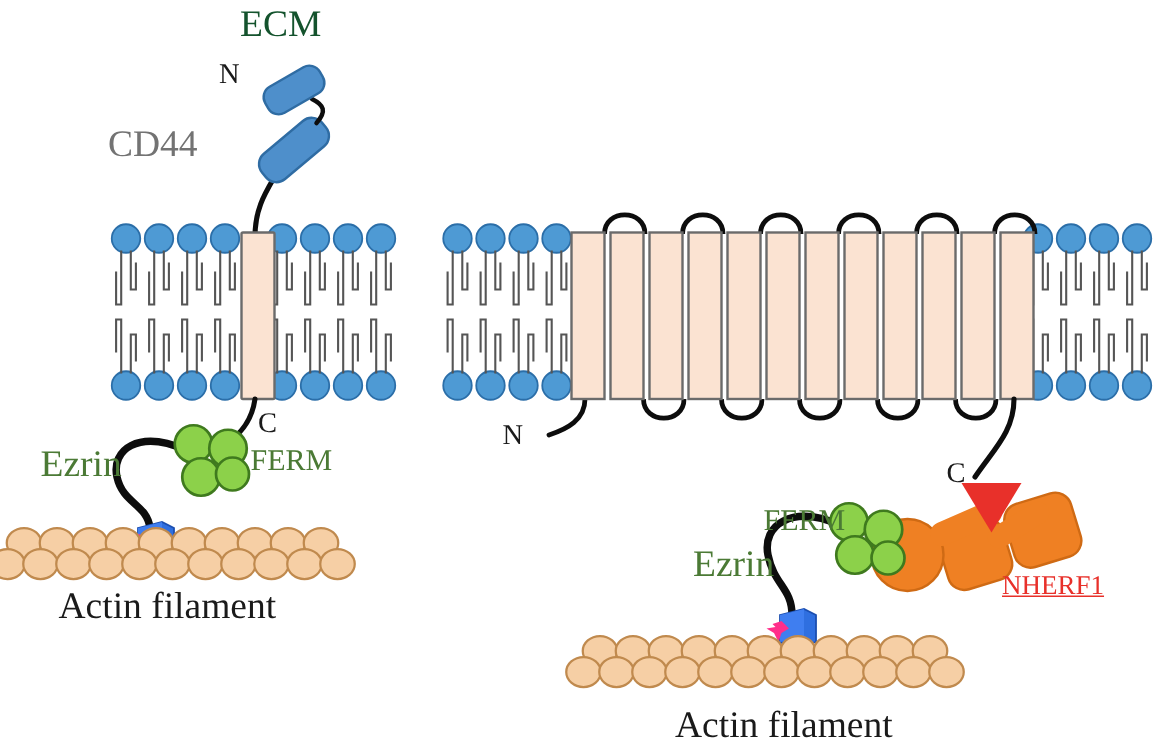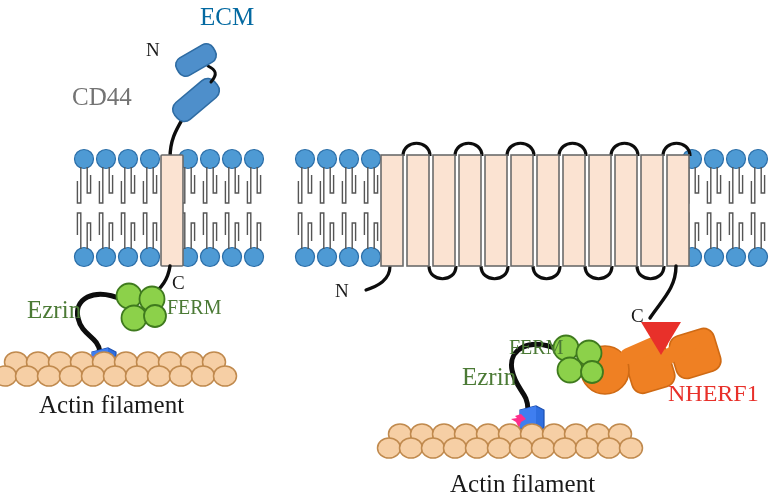--- a/index.html
+++ b/index.html
@@ -19,32 +19,32 @@
     left: 0; top: 0;
     width: 782px;
     height: 502px;
   }
   .lbl {
     position: absolute;
     white-space: nowrap;
     line-height: 1;
     font-family: "Liberation Serif", "DejaVu Serif", serif;
   }
-  .lbl-ecm   { left: 160px; top: 4px;   font-size: 25px; color: #0369a1; margin-left: 40px; }
+  .lbl-ecm   { left: 160px; top: 4px;   font-size: 25px; color: #14532d; }
   .lbl-n1    { left: 146px; top: 40px;  font-size: 19px; color: #1a1a1a; }
   .lbl-cd44  { left: 72px;  top: 84px;  font-size: 25px; color: #737373; }
   .lbl-c1    { left: 172px; top: 273px; font-size: 19px; color: #1a1a1a; }
   .lbl-ferm1 { left: 167px; top: 297px; font-size: 20px; color: #4b7a35; }
   .lbl-ezrin1{ left: 27px;  top: 297px; font-size: 25px; color: #4b7a35; }
   .lbl-actin1{ left: 39px;  top: 392px; font-size: 25px; color: #1a1a1a; }
   .lbl-n2    { left: 335px; top: 281px; font-size: 19px; color: #1a1a1a; }
   .lbl-c2    { left: 631px; top: 306px; font-size: 19px; color: #1a1a1a; }
   .lbl-ferm2 { left: 509px; top: 337px; font-size: 20px; color: #4b7a35; }
   .lbl-ezrin2{ left: 462px; top: 364px; font-size: 25px; color: #4b7a35; }
-  .lbl-nherf { left: 668px; top: 381px; font-size: 24px; color: #e8302a; }
+  .lbl-nherf { left: 668px; top: 381px; font-size: 18px; color: #e8302a; text-decoration: underline; }
   .lbl-actin2{ left: 450px; top: 471px; font-size: 25px; color: #1a1a1a; }
 </style>
 </head>
 <body>
 
 <svg id="figure" viewBox="0 0 782 502" xmlns="http://www.w3.org/2000/svg">
 
   <defs>
     <g id="lipid">
       <circle cx="0" cy="0" r="9.5" fill="#4e9ad4" stroke="#2b6ea8" stroke-width="1.2"></circle>

